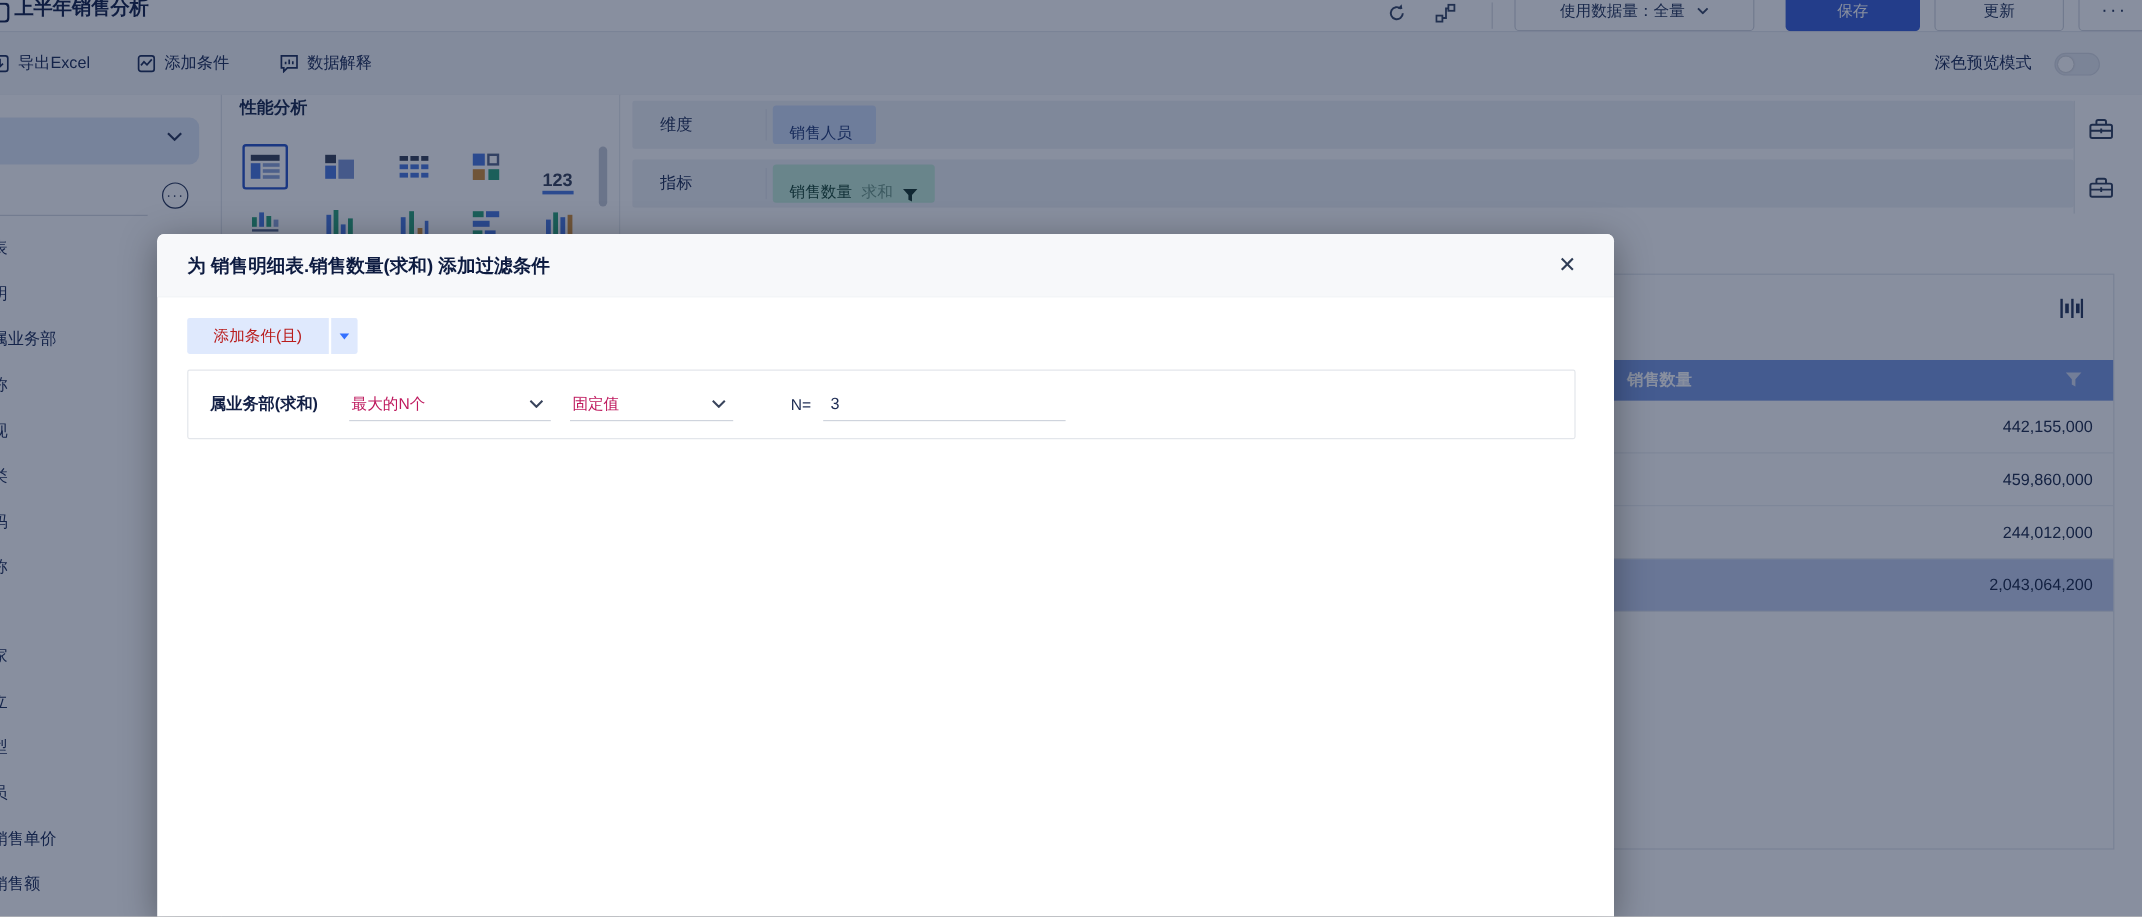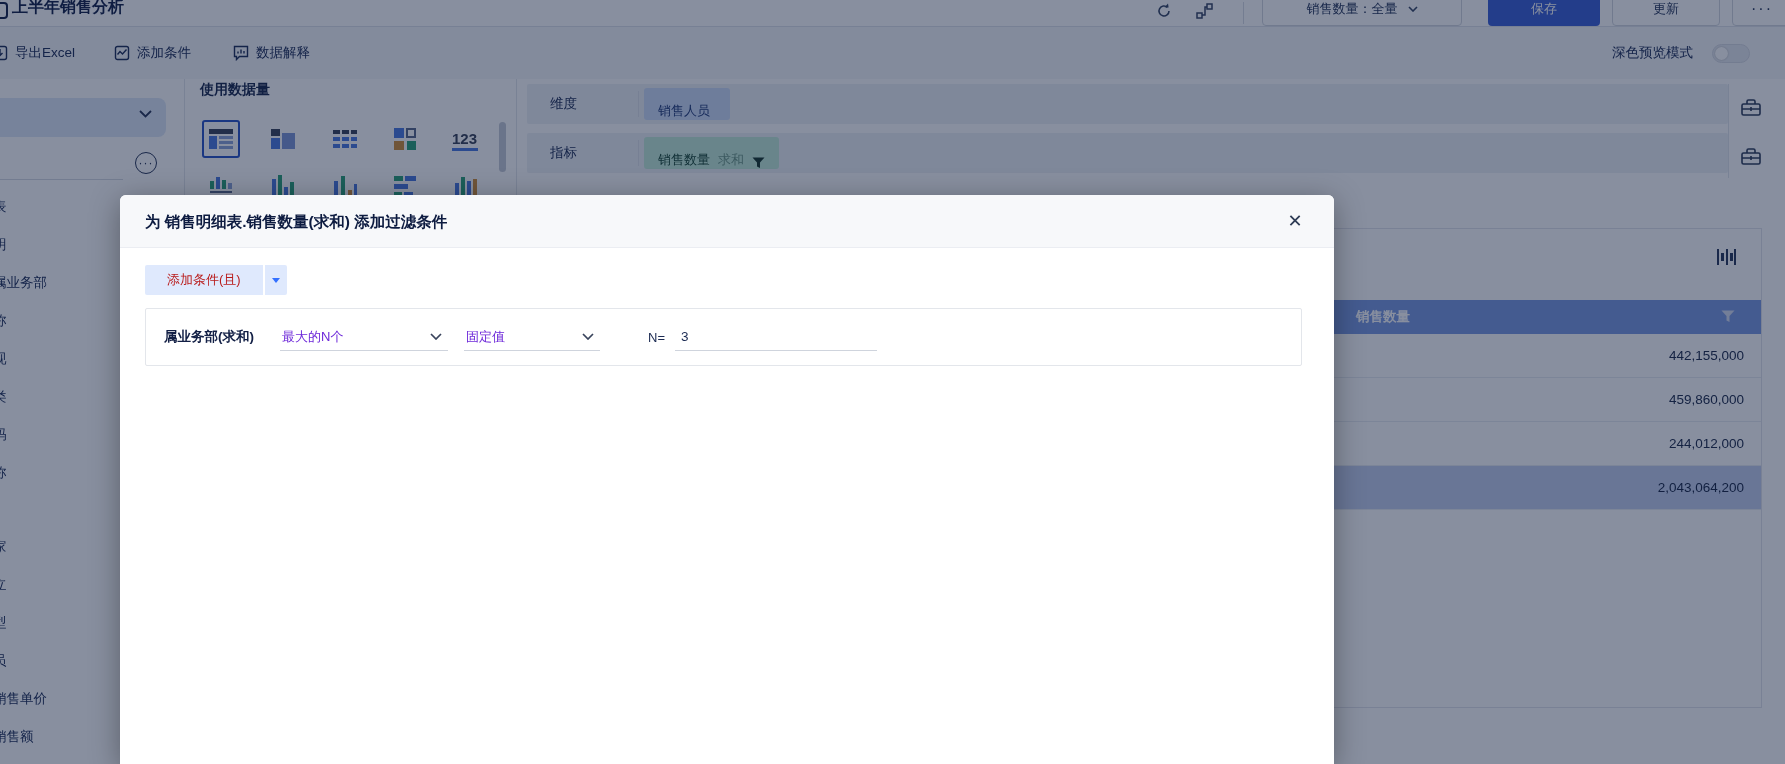--- a/index.html
+++ b/index.html
@@ -61,35 +61,35 @@
   #table-header .hname{position:absolute;left:825px;font-size:13.5px;font-weight:bold;color:#fff;}
   #table-header .hfilter{position:absolute;right:26px;top:10px;}
   .t-row{position:absolute;left:0;width:1230px;height:44px;line-height:44px;text-align:right;padding-right:17px;
          box-sizing:border-box;font-size:13.5px;color:#23304f;border-bottom:1px solid #e8ebf1;background:#fff;}
   #t-total{background:#c3d0ee;color:#1d2a4a;}
 
   
   #dim{left:0;top:0;width:1785px;height:764px;background:rgba(7,21,55,0.48);z-index:10;}
 
   
-  #modal{left:120px;top:195px;width:1214px;height:569px;background:#fff;border-radius:6px 6px 0 0;z-index:20;
+  #modal{left:131px;top:195px;width:1214px;height:569px;background:#fff;border-radius:6px 6px 0 0;z-index:20;
          box-shadow:0 6px 30px rgba(0,0,0,.35);}
   #modal-header{position:absolute;left:0;top:0;width:100%;height:53px;background:#f7f8fa;border-bottom:1px solid #ebedf2;
                 border-radius:6px 6px 0 0;box-sizing:border-box;}
   #modal-title{position:absolute;left:25px;top:17px;font-size:15.5px;font-weight:bold;color:#0d1b40;}
   #modal-close{position:absolute;right:28px;top:15px;width:22px;height:22px;font-size:18px;line-height:22px;text-align:center;color:#2e3c55;cursor:pointer;}
   #add-cond{position:absolute;left:25px;top:70px;height:30px;display:flex;}
   #add-cond .main{background:#dfe9fd;color:#b91c1c;font-size:13px;display:flex;align-items:center;padding:0 22px;border-radius:2px 0 0 2px;}
   #add-cond .arrow{margin-left:2px;width:22px;background:#dfe9fd;border-radius:0 2px 2px 0;display:flex;align-items:center;justify-content:center;}
   #add-cond .arrow .tri{width:0;height:0;border-left:4px solid transparent;border-right:4px solid transparent;border-top:5px solid #3370ff;}
   #cond-box{position:absolute;left:25px;top:113px;width:1157px;height:58px;border:1px solid #e3e6eb;border-radius:2px;
             box-sizing:border-box;display:flex;align-items:center;padding:0 18px;}
   #cond-field{font-size:13.5px;font-weight:bold;color:#121f45;}
   .uselect{margin-left:26px;height:27px;border-bottom:1px solid #cfd4dd;display:flex;align-items:center;justify-content:space-between;
-           font-size:13px;color:#6d28d9;padding:0 6px 0 2px;box-sizing:border-box;text-align:center;}
+           font-size:13px;color:#be185d;padding:0 6px 0 2px;box-sizing:border-box;text-align:center;}
   #op-select{width:168px;}
   #vt-select{width:136px;margin-left:16px;}
   #n-label{margin-left:48px;font-size:13px;color:#1b2a52;}
   #n-input{margin-left:10px;width:196px;height:26px;border:none;border-bottom:1px solid #cfd4dd;outline:none;
            font-size:13.5px;color:#1b2a52;font-family:inherit;background:transparent;padding:0 0 0 6px;}
   svg{display:block;}
 </style>
 </head>
 <body>
 
@@ -108,21 +108,21 @@
     <div class="abs tb-iconbtn" style="left:1196px;">
       <svg width="18" height="18" viewBox="0 0 18 18" fill="none" stroke="#3b4a68" stroke-width="1.5">
         <rect x="1" y="11" width="5" height="5"></rect>
           <rect x="11" y="2" width="5" height="5"></rect>
           <path d="M6 13 H9 V5 H11"></path>
       </svg>
     </div>
     <div id="tb-divider" class="abs"></div>
 
     <div id="usage-select" class="abs tb-btn">
-      <span>销售数量：全量</span>
+      <span>使用数据量：全量</span>
       <svg width="10" height="6" viewBox="0 0 10 6">
           <path d="M1 1 5 5 9 1" fill="none" stroke="#3b4a68" stroke-width="1.6"></path>
         </svg>
     </div>
     <div id="save-btn" class="abs tb-btn">保存</div>
     <div id="update-btn" class="abs tb-btn">更新</div>
     <div id="more-btn" class="abs tb-btn">···</div>
   </div>
 
   <div id="toolbar" class="abs">
@@ -182,21 +182,21 @@
       <li>家</li>
       <li>立</li>
       <li>型</li>
       <li>员</li>
       <li>销售单价</li>
       <li>销售额</li>
     </ul>
   </div>
 
   <div id="chart-panel" class="abs">
-    <h3>使用数据量</h3>
+    <h3>性能分析</h3>
 
     <div class="ct-icon selected" style="left:17px;top:41px;">
       <svg width="26" height="26" viewBox="0 0 26 26">
         <rect x="1" y="3" width="24" height="5" fill="#3c465c"></rect>
         <rect x="1" y="10" width="8" height="13" fill="#4e7ce0"></rect>
         <rect x="11" y="10" width="14" height="3" fill="#8fa6d8"></rect>
         <rect x="11" y="15" width="14" height="3" fill="#8fa6d8"></rect>
         <rect x="11" y="20" width="14" height="3" fill="#8fa6d8"></rect>
       </svg>
     </div>
@@ -221,21 +221,21 @@
       </svg>
     </div>
     <div class="ct-icon" style="left:201px;top:41px;">
       <svg width="26" height="26" viewBox="0 0 26 26">
         <rect x="2" y="2" width="10" height="10" fill="#4e7ce0"></rect>
         <rect x="15" y="3" width="8" height="8" fill="none" stroke="#5a6a8c" stroke-width="2"></rect>
         <rect x="2" y="15" width="10" height="9" fill="#d1913c"></rect>
         <rect x="15" y="15" width="9" height="9" fill="#2fa37c"></rect>
       </svg>
     </div>
-    <div class="ct-icon" style="left:261px;top:44px;">
+    <div class="ct-icon" style="left:261px;top:55px;">
       <svg width="30" height="26" viewBox="0 0 30 26">
         <text x="2" y="15" font-size="15" font-weight="bold" fill="#3c465c" font-family="Liberation Sans,sans-serif">123</text>
         <rect x="2" y="19" width="26" height="3" fill="#4e7ce0"></rect>
       </svg>
     </div>
 
     <div class="ct-icon" style="left:17px;top:88px;">
       <svg width="26" height="26" viewBox="0 0 26 26">
         <rect x="2" y="8" width="4" height="8" fill="#2fa37c"></rect>
           <rect x="8" y="4" width="4" height="12" fill="#4e7ce0"></rect>

